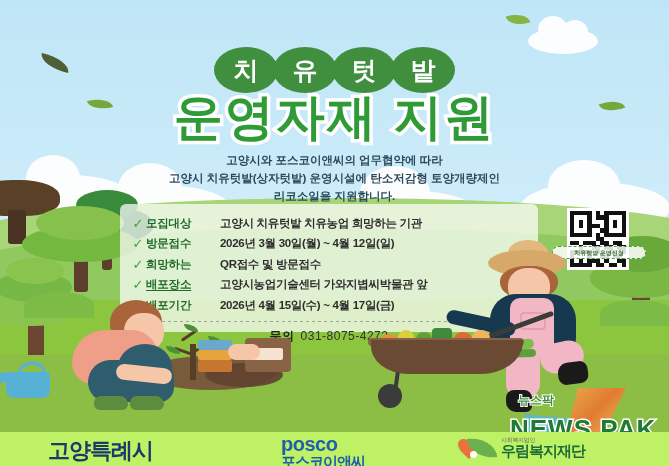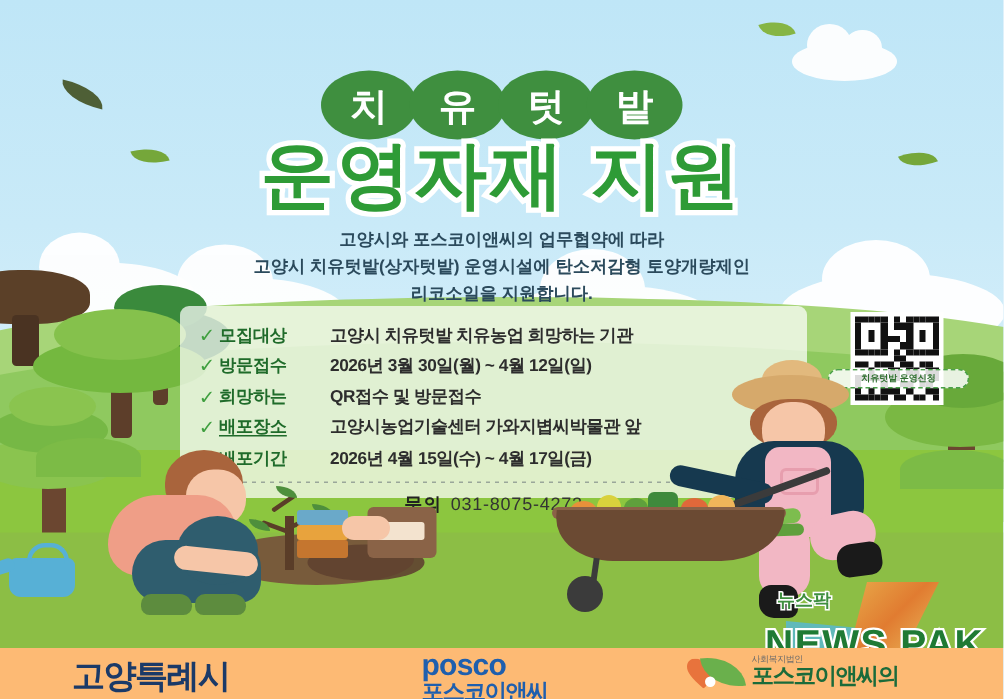--- a/index.html
+++ b/index.html
@@ -245,21 +245,21 @@
     position:absolute; left:60px; top:-4px; width:60px; height:46px;
     background: linear-gradient(135deg, #f0a84a 0%, #e8762f 50%, #f2b95e 100%);
     clip-path: polygon(20% 0, 100% 0, 62% 100%, 0 100%);
     opacity:.92;
   }
   .wm-blue { position:absolute; left:18px; top:22px; width:54px; height:26px; background:#58b8cf; clip-path: polygon(0 0,100% 20%,78% 100%,0 70%); opacity:.85; }
 
   
   .logobar {
     position:absolute; left:0; top:432px; width:669px; height:34px;
-    background:#fdba74; display:flex; align-items:center;
+    background:#bef264; display:flex; align-items:center;
   }
   .logo-gy {
     position:absolute; left:48px; top:4px; font-size:22px; font-weight:bold;
     color:#1b3a68; letter-spacing:-1px;
   }
   .logo-posco { position:absolute; left:281px; top:2px; }
   .posco-en { font-size:20px; font-weight:bold; color:#1f5fae; letter-spacing:-.5px; line-height:1.0; }
   .posco-kr { font-size:15px; font-weight:bold; color:#1f5fae; letter-spacing:-1px; line-height:1.1; }
   .logo-wr { position:absolute; left:458px; top:3px; display:flex; align-items:center; gap:5px; }
   .wr-mark { position:relative; width:38px; height:26px; }
@@ -640,18 +640,18 @@
     </div>
 
     <div class="logo-wr">
       <div class="wr-mark">
         <div class="wr-heart"></div>
         <div class="wr-leaf"></div>
         <div class="wr-dot"></div>
       </div>
       <div class="wr-text">
         <div class="wr-small">사회복지법인</div>
-        <div class="wr-big">포스코이앤씨의</div>
+        <div class="wr-big">우림복지재단</div>
       </div>
     </div>
   </div>
 
 </div>
 
 </body></html>

